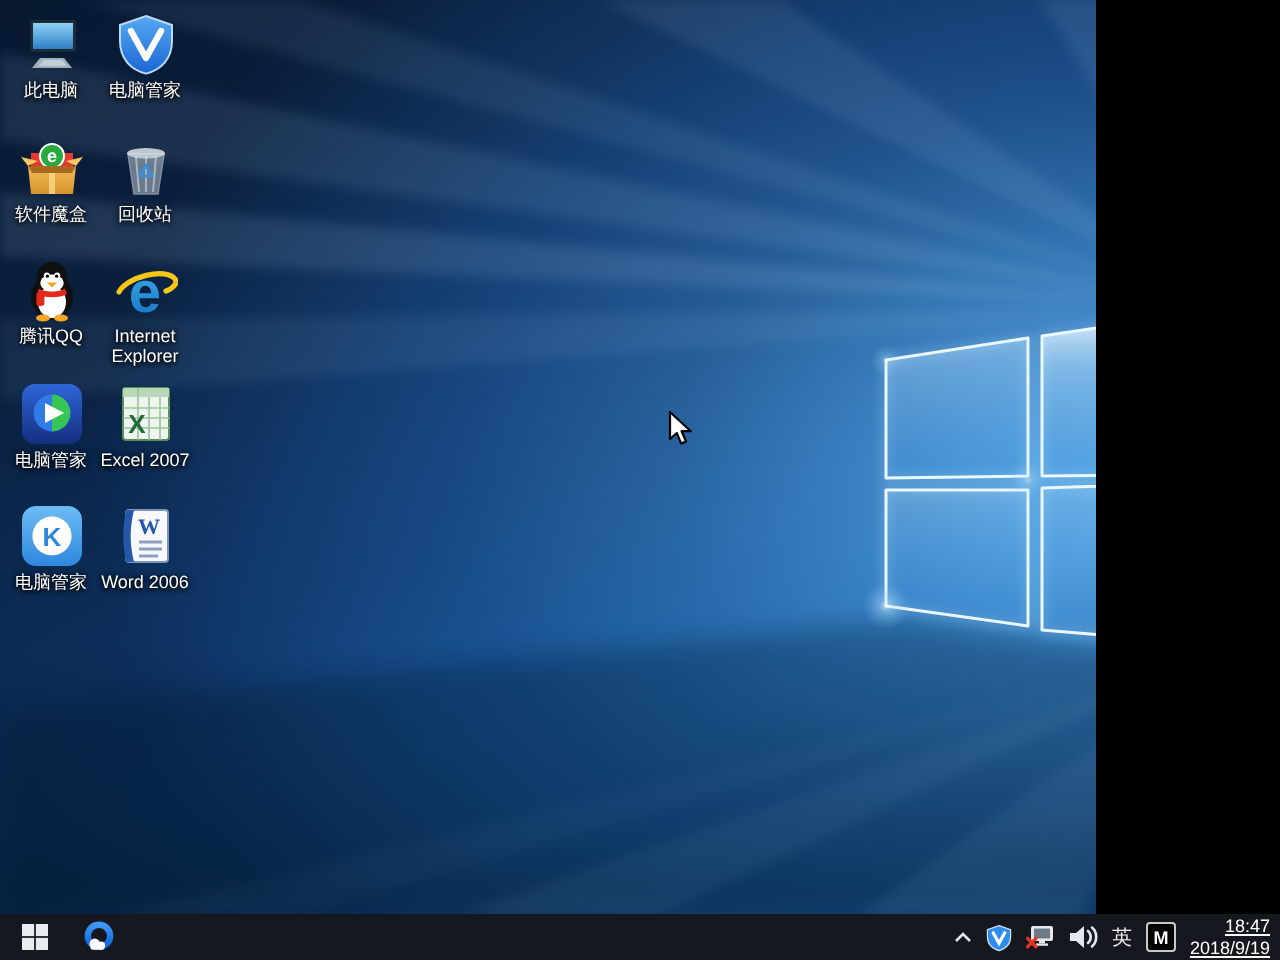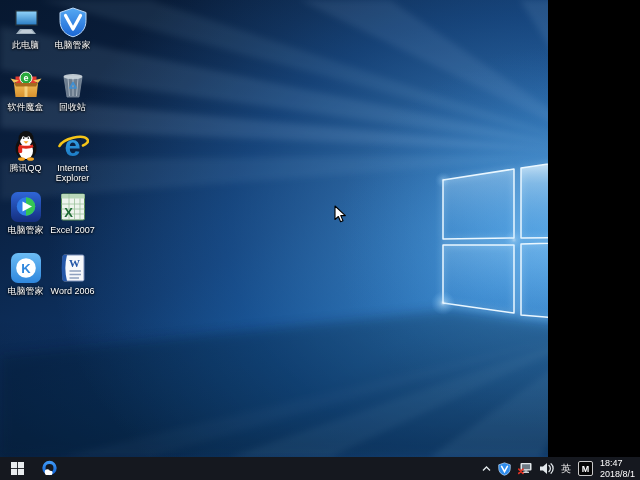--- a/index.html
+++ b/index.html
@@ -26,21 +26,21 @@
     display:flex;align-items:center;}
   .tb-btn{height:23px;border:0;background:transparent;display:flex;align-items:center;
     justify-content:center;padding:0;cursor:pointer;}
   .start{width:34px;}
   .qqb{width:30px;}
   .tray{margin-left:auto;display:flex;align-items:center;gap:7px;height:100%;padding-right:5px;}
   .tray-it{display:flex;align-items:center;justify-content:center;cursor:pointer;}
   .txt{color:#eee;font-size:10px;}
   .ime{width:13px;height:13px;background:#050505;border:1px solid #c9c9c9;color:#fff;
     font-size:9px;font-weight:bold;display:flex;align-items:center;justify-content:center;border-radius:2px;}
-  .clock{color:#fff;font-size:9px;line-height:10.5px;text-align:left;cursor:pointer;}
+  .clock{color:#fff;font-size:9px;line-height:10.5px;text-align:right;cursor:pointer;text-decoration:underline;}
 </style>
 </head>
 <body>
 
 <svg width="0" height="0" style="position:absolute">
   <defs>
     <linearGradient id="scr" x1="0" y1="0" x2="0" y2="1">
         <stop offset="0" stop-color="#8fd2f8"></stop>
         <stop offset="1" stop-color="#2d7fc4"></stop>
       </linearGradient>
@@ -310,18 +310,18 @@
       <span class="tray-it">
         <svg width="15" height="13" viewBox="0 0 15 13">
           <polygon points="1,4.5 4,4.5 8,1 8,12 4,8.5 1,8.5" fill="#e2e7eb"></polygon>
           <path d="M10 3.5 C11.8 5 11.8 8 10 9.5 M12 1.8 C14.8 4.2 14.8 8.8 12 11.2" stroke="#e2e7eb" stroke-width="1.3" fill="none" stroke-linecap="round"></path>
         </svg>
       </span>
       <span class="tray-it txt">英</span>
       <span class="tray-it ime">M</span>
       <div class="clock">
         <div>18:47</div>
-        <div>2018/8/1</div>
+        <div>2018/9/19</div>
       </div>
     </div>
   </div>
 
 </div>
 
 </body></html>

